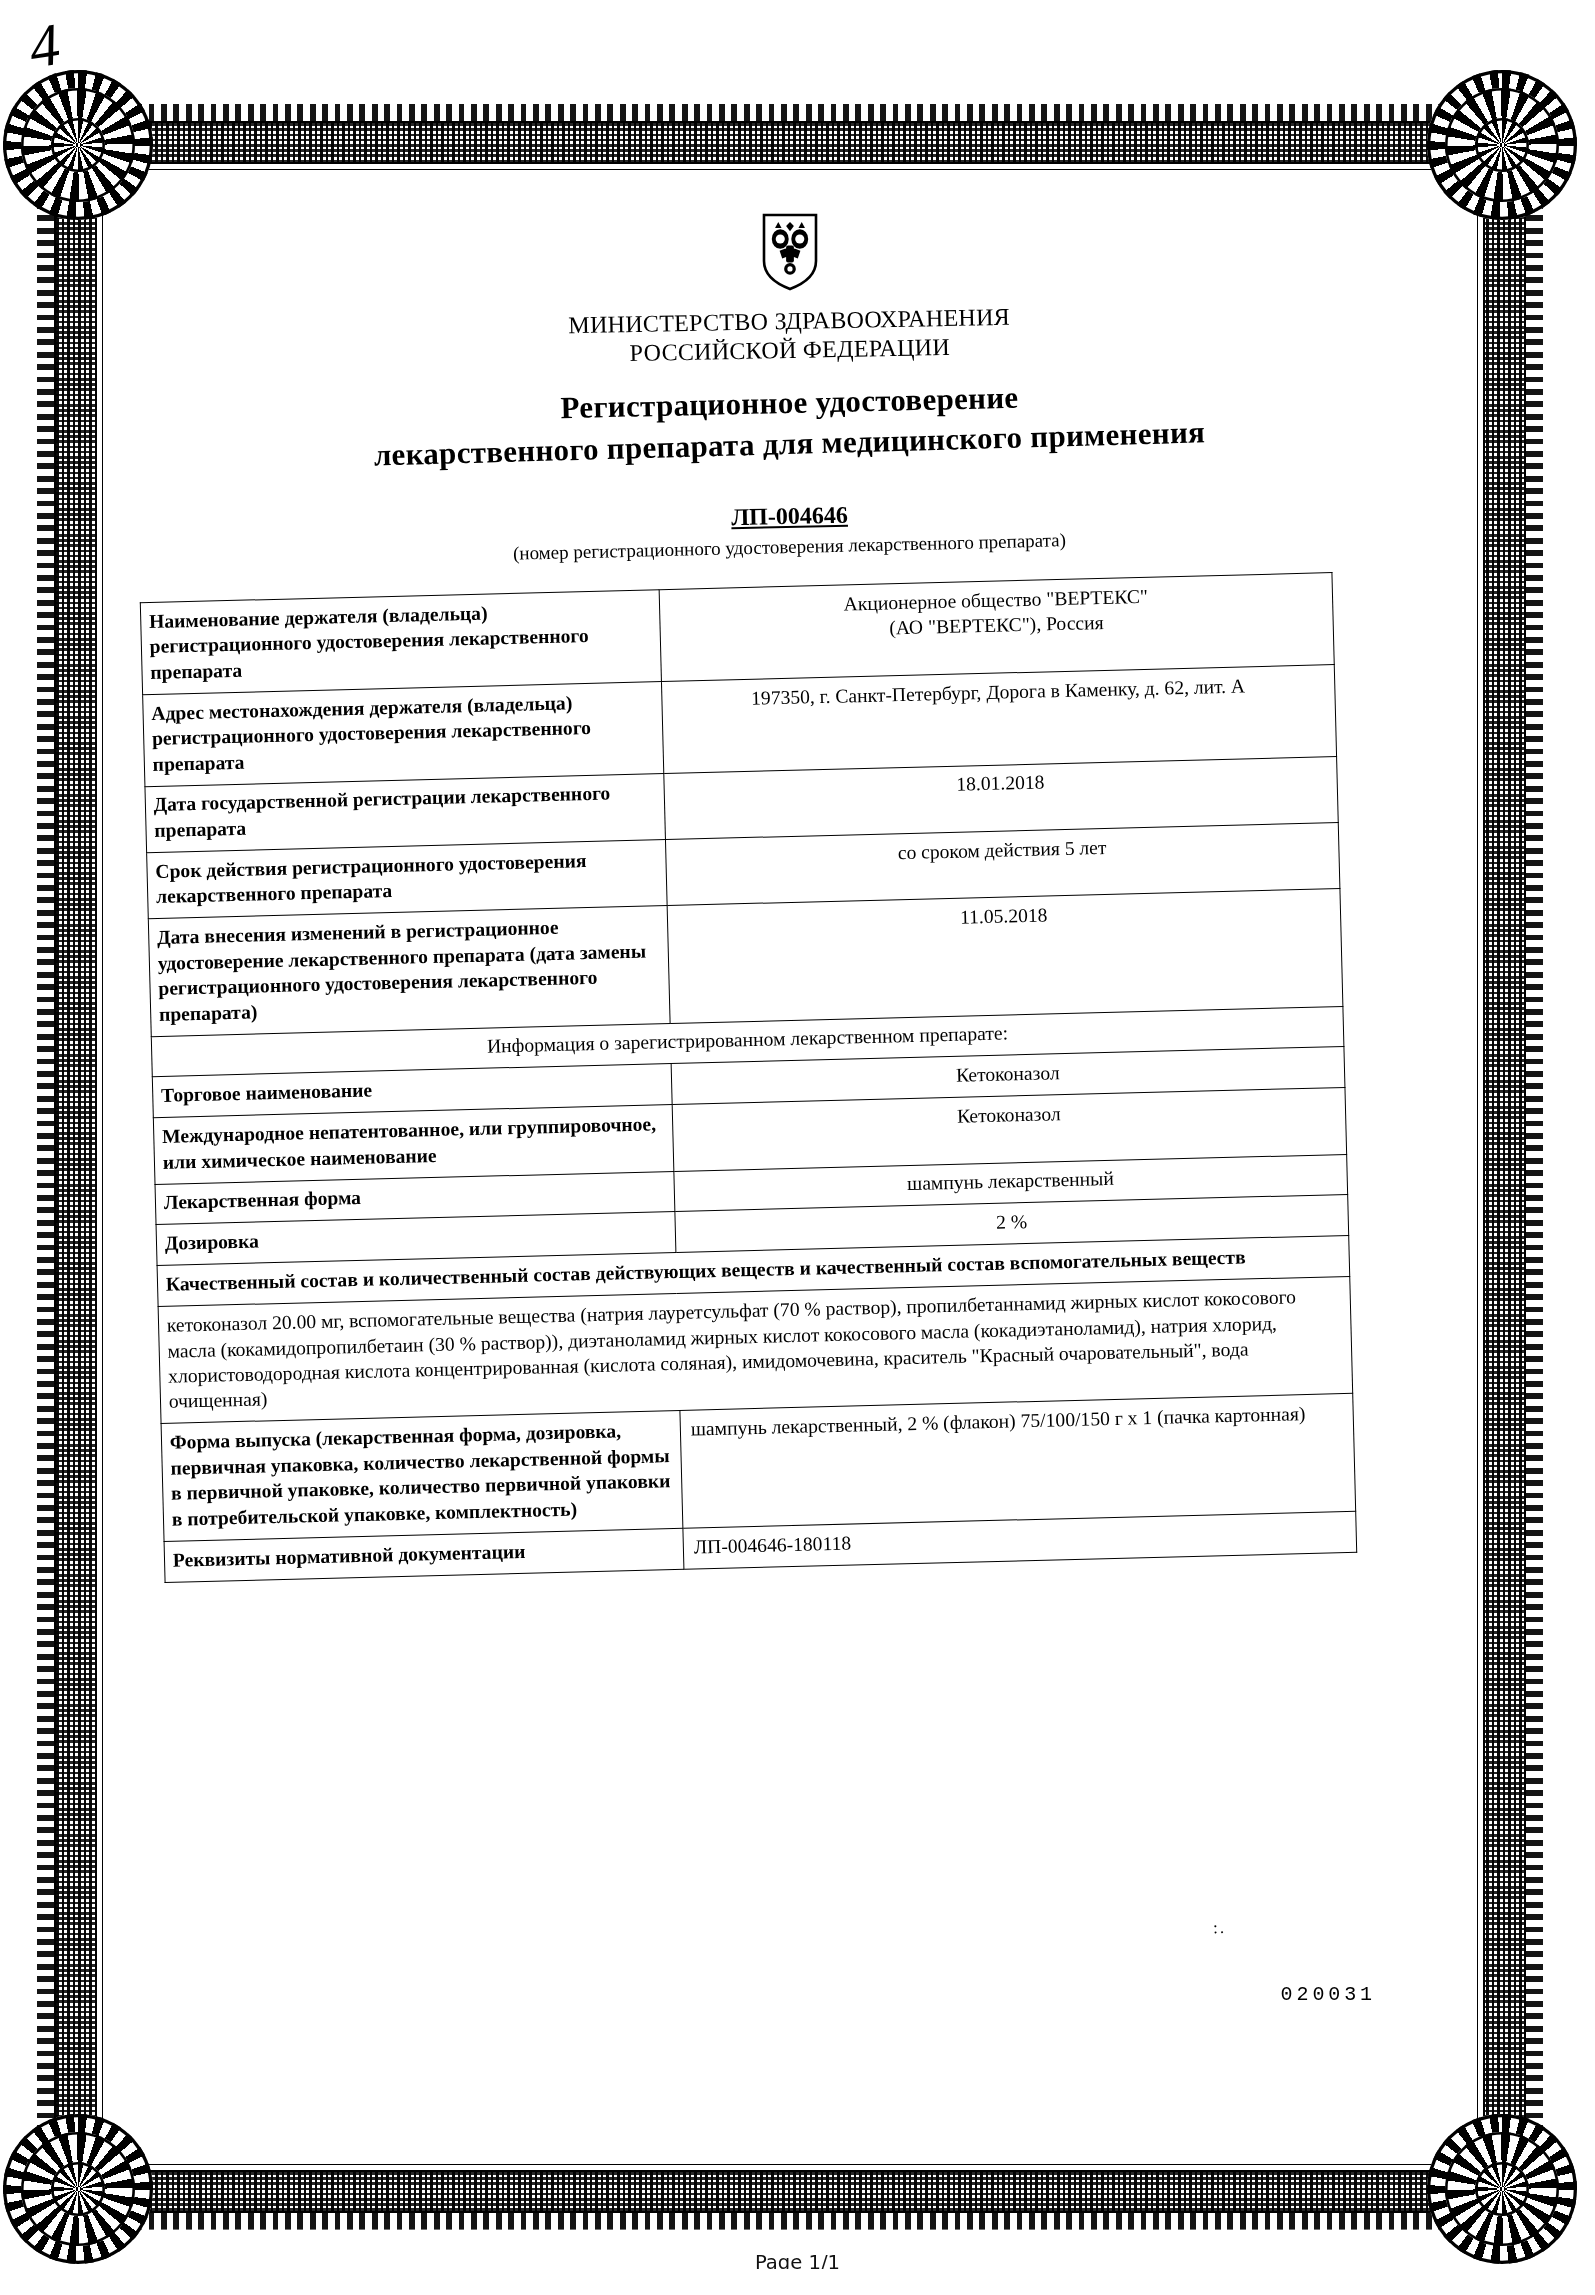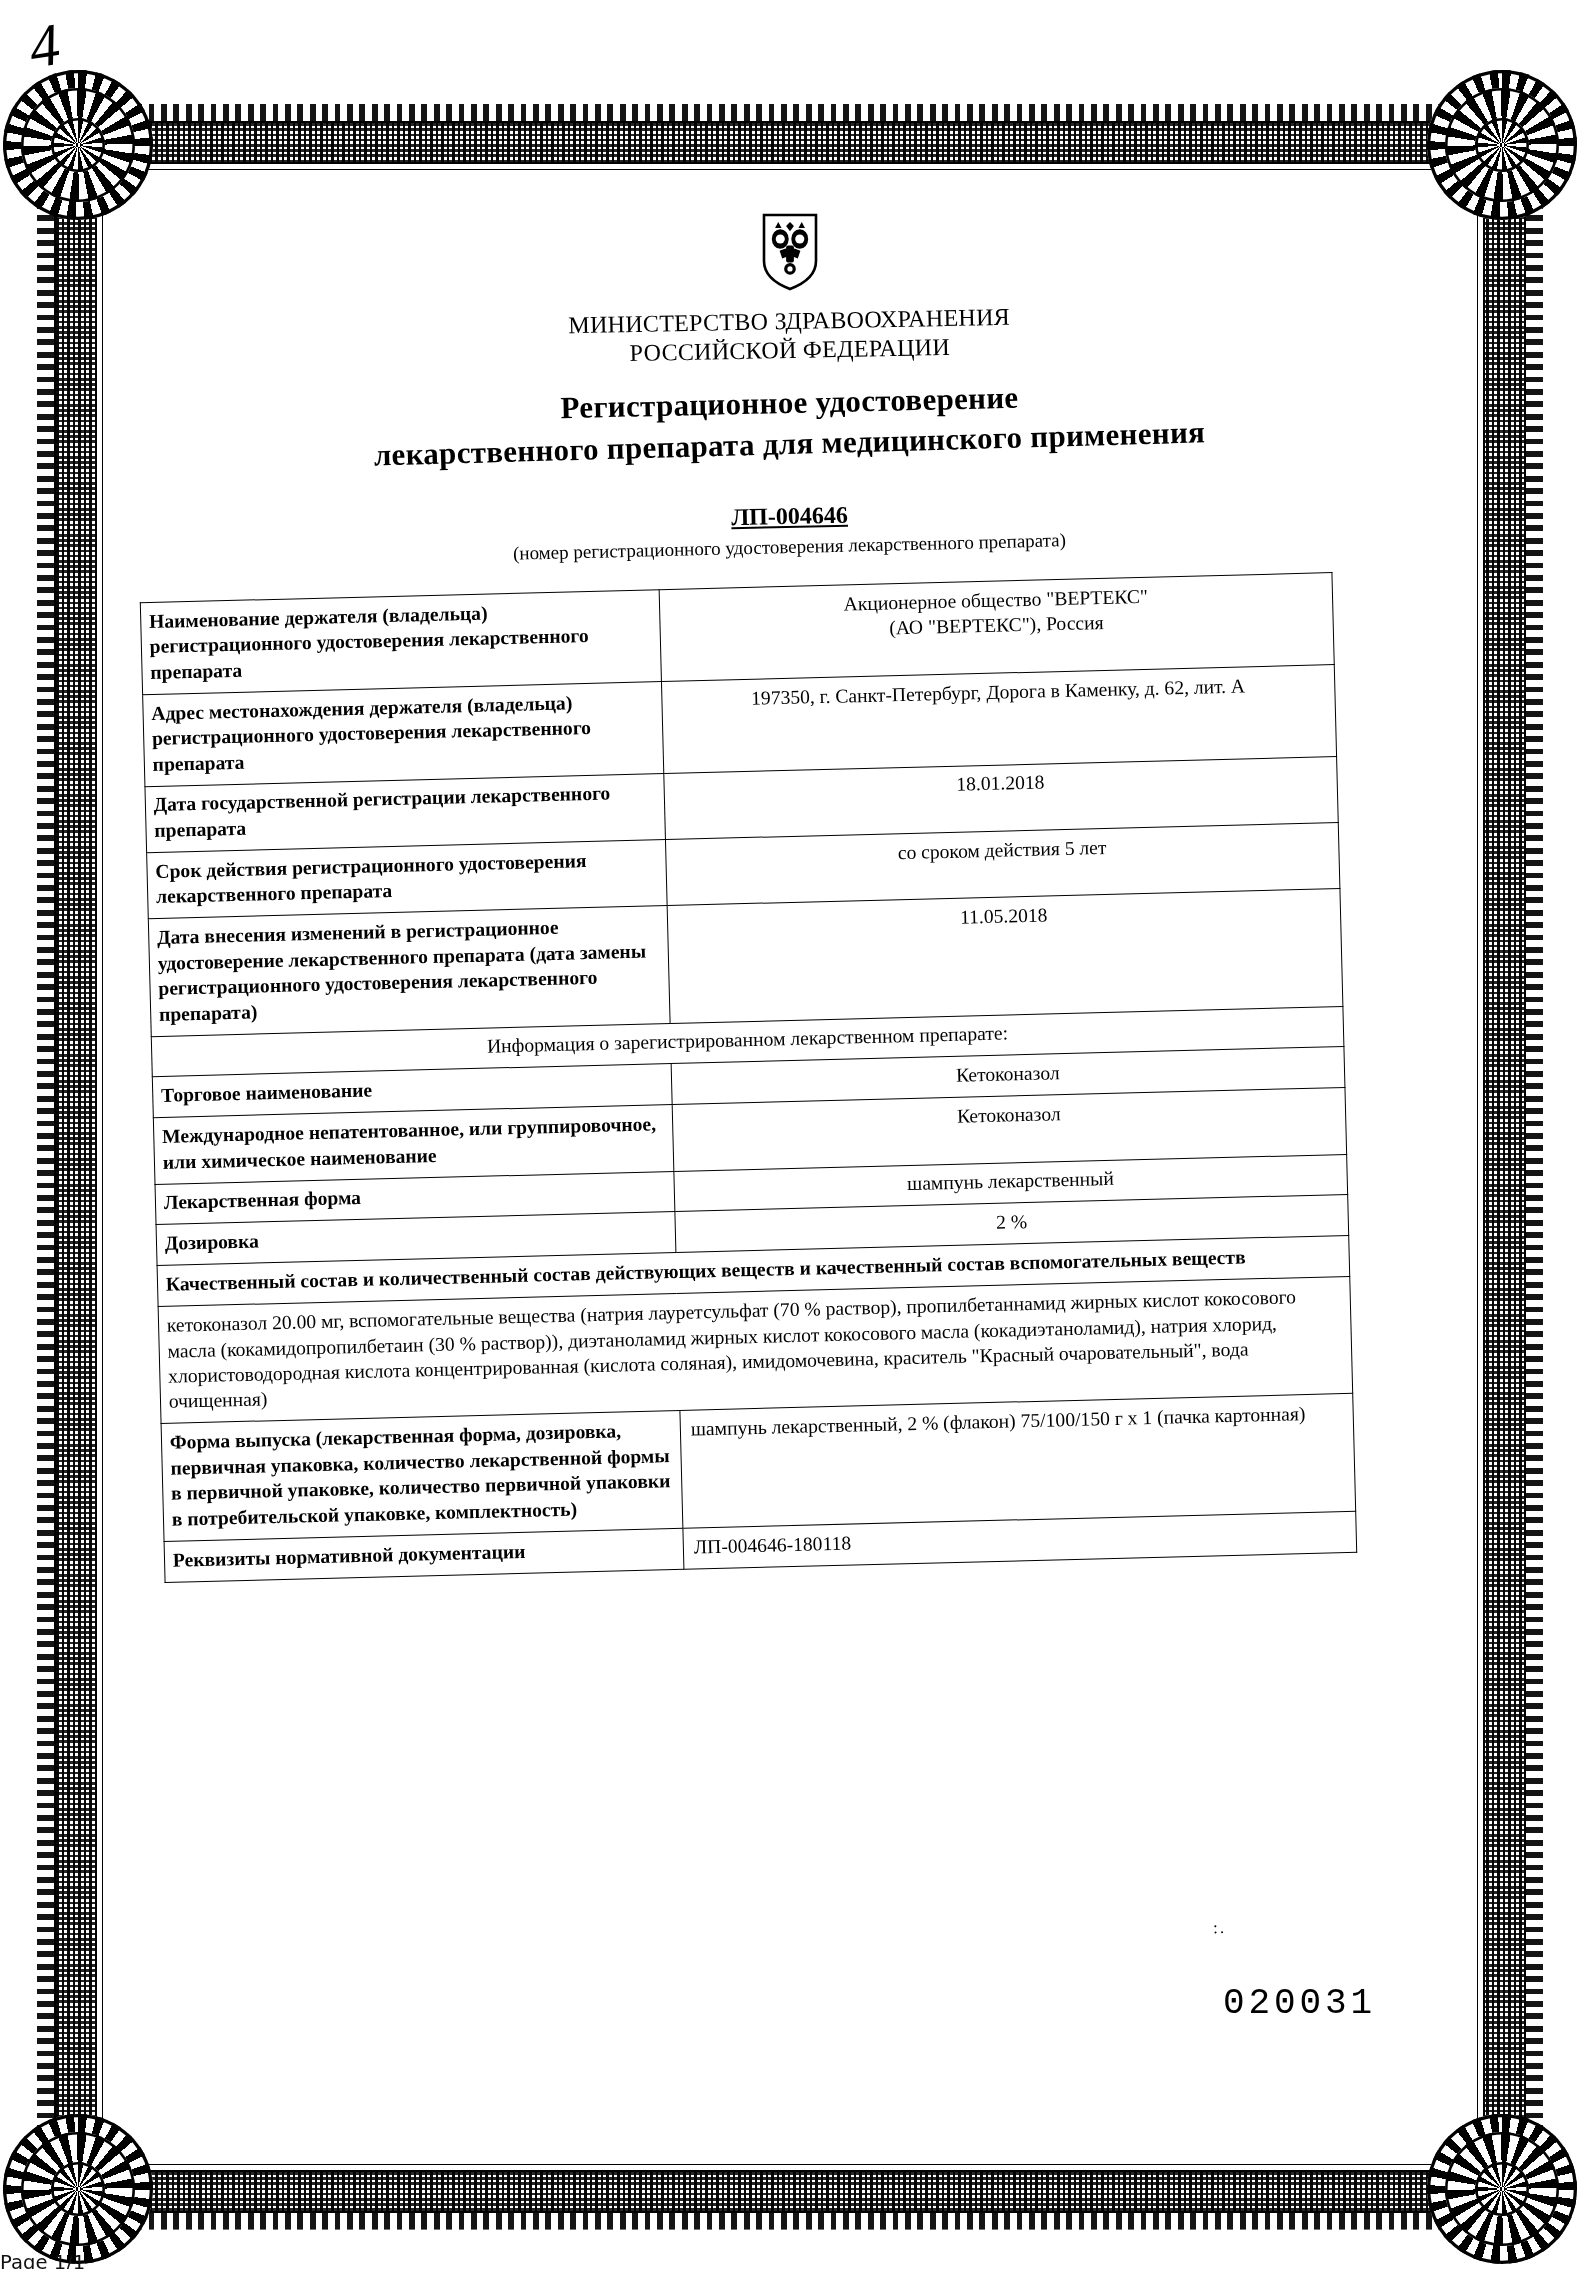--- a/index.html
+++ b/index.html
@@ -172,26 +172,26 @@
 
   
   .artifact{
     position:absolute;left:1056px;top:1722px;
     font-size:17px;letter-spacing:2px;color:#000;
     transform:rotate(-2deg);
   }
   .serial{
     position:absolute;right:46px;top:1787px;
     font-family:"Liberation Mono", monospace;
-    font-size:36px;letter-spacing:3.9px;
+    font-size:20px;letter-spacing:3.9px;
   }
 
   
   .pagefoot{
-    position:absolute;left:0;right:0;top:2251px;text-align:left;
+    position:absolute;left:0;right:0;top:2251px;text-align:center;
     font-family:"DejaVu Sans", sans-serif;
     font-size:19.6px;color:#111;
   }
   .pagefoot span{display:inline-block;height:17px;overflow:hidden;line-height:22px;}
 </style>
 </head>
 <body>
 
 <div class="hand-mark">4</div>
 

